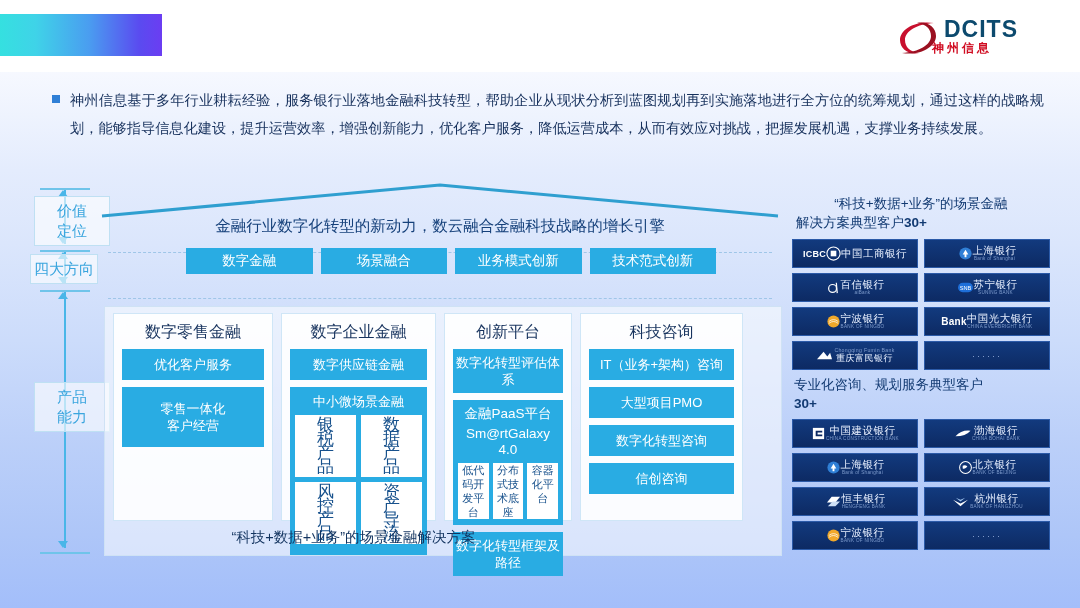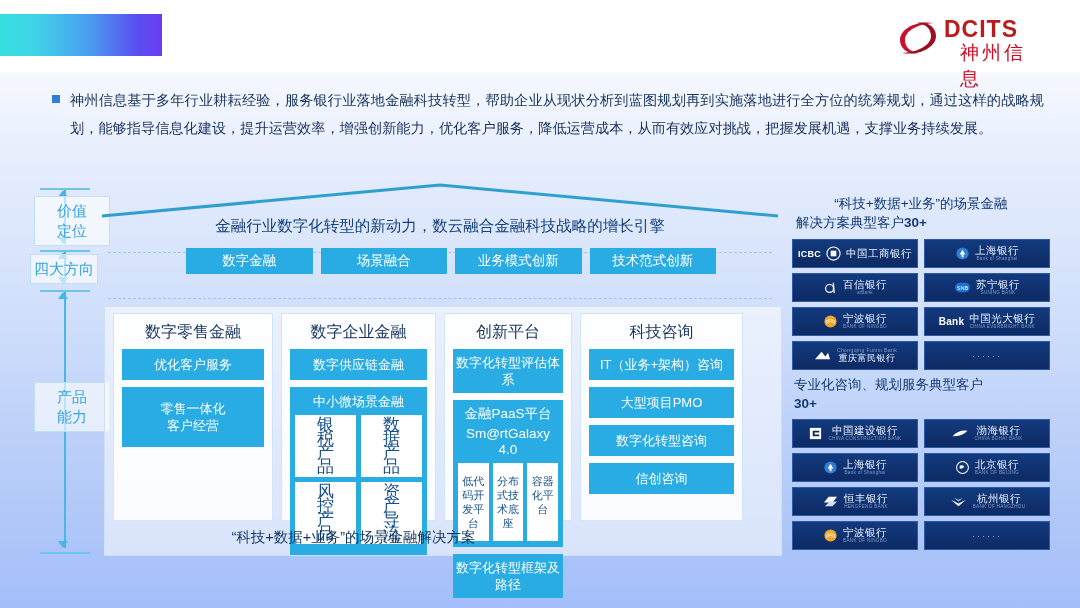--- a/index.html
+++ b/index.html
@@ -15,22 +15,22 @@
   }
 
   
   .hdr{position:absolute;left:0;top:0;width:1080px;height:72px;background:#fff;}
   .hdr-bar{position:absolute;left:0;top:14px;width:162px;height:42px;
     background:linear-gradient(90deg,#35e0e0 0%,#3fd3e8 22%,#4a9df0 55%,#5a4bf0 86%,#6b3df2 100%);}
   .hdr-title{position:absolute;left:152px;top:12px;font-size:29px;font-weight:bold;
     color:#123a8f;letter-spacing:1px;line-height:46px;white-space:nowrap;}
   .logo{position:absolute;right:36px;top:16px;width:148px;height:44px;}
   .logo-mark{position:absolute;left:0;top:2px;width:44px;height:40px;}
-  .logo-en{position:absolute;left:48px;top:0px;font-size:23px;font-weight:bold;color:#b91c1c;letter-spacing:1px;}
-  .logo-cn{position:absolute;left:64px;top:24px;font-size:19px;font-weight:normal;color:#d00b20;letter-spacing:3px;}
+  .logo-en{position:absolute;left:48px;top:0px;font-size:23px;font-weight:bold;color:#0c4a6e;letter-spacing:1px;}
+  .logo-cn{position:absolute;left:36px;top:24px;font-size:12px;font-weight:bold;color:#d00b20;letter-spacing:3px;}
 
   
   .intro{position:absolute;left:44px;top:86px;width:1000px;}
   .intro-bullet{position:absolute;left:8px;top:9px;width:8px;height:8px;background:#2f7fd6;}
   .intro-text{margin:0;padding-left:26px;font-size:14.2px;line-height:28px;color:#16305c;text-align:justify;}
 
   
   .axis{position:absolute;left:34px;top:186px;width:64px;height:372px;}
   .axis-line{position:absolute;left:30px;width:1.5px;background:#49b6e8;}
   .axis-tick{position:absolute;left:6px;width:50px;height:1.5px;background:#6fc4ea;}
@@ -65,34 +65,34 @@
   .blk{background:#29ace3;color:#fff;text-align:center;font-size:13px;line-height:17px;
     padding:7px 2px;margin-bottom:7px;}
   .blk.tall{padding:13px 2px;}
   .blk.grp{padding:6px 5px 6px 5px;}
   .grp-t{font-size:13px;line-height:17px;margin-bottom:5px;}
   .grp-t2{font-size:13.5px;line-height:16px;margin-bottom:4px;}
   .mini-row{display:flex;gap:5px;margin-bottom:5px;}
   .mini{flex:1;background:#fff;color:#17518c;font-size:17px;line-height:14px;
     padding:3px 17px;text-align:center;}
   .mini3{display:flex;gap:4px;}
-  .mini3 .mini{font-size:11px;padding:11px 1px;}
+  .mini3 .mini{font-size:11px;padding:0 1px;}
   .caps{position:absolute;left:8px;top:218px;width:660px;display:flex;gap:8px;}
   .cap{font-size:14.5px;color:#12335f;text-align:center;line-height:24px;}
   .cap.left{width:481px;}
 
   
   .right{position:absolute;left:792px;top:190px;width:258px;height:364px;}
   .r-title{font-size:13.5px;color:#123a72;line-height:19px;text-align:center;padding:4px 2px 7px 2px;}
   .r-title b{font-weight:bold;}
   .r-title2{font-size:13.5px;color:#123a72;line-height:19px;padding:5px 2px 6px 2px;}
   .grid{display:flex;gap:6px;}
   .gcol{flex:1;display:flex;flex-direction:column;gap:5px;}
   .cell{height:29px;background:linear-gradient(180deg,#123a7e 0%,#0d2a63 100%);
-    border:1px solid #2b5aa8;display:flex;align-items:center;justify-content:center;gap:5px;
+    border:1px solid #2b5aa8;display:flex;align-items:center;justify-content:center;
     box-sizing:border-box;overflow:hidden;}
   .cell .cn{color:#e8f0ff;font-size:10.5px;letter-spacing:.5px;line-height:11px;white-space:nowrap;}
   .cell .en{color:#7f9ccd;font-size:4.6px;letter-spacing:.3px;line-height:6px;white-space:nowrap;}
   .cell .txt{display:flex;flex-direction:column;align-items:center;}
   .cell .dots{color:#8fa9d6;font-size:9px;letter-spacing:2px;}
   .mk{width:15px;height:15px;flex:0 0 auto;position:relative;}
 
   .icbc-en{color:#fff;font-size:9px;font-weight:bold;letter-spacing:.3px;}
 </style>
 </head>

